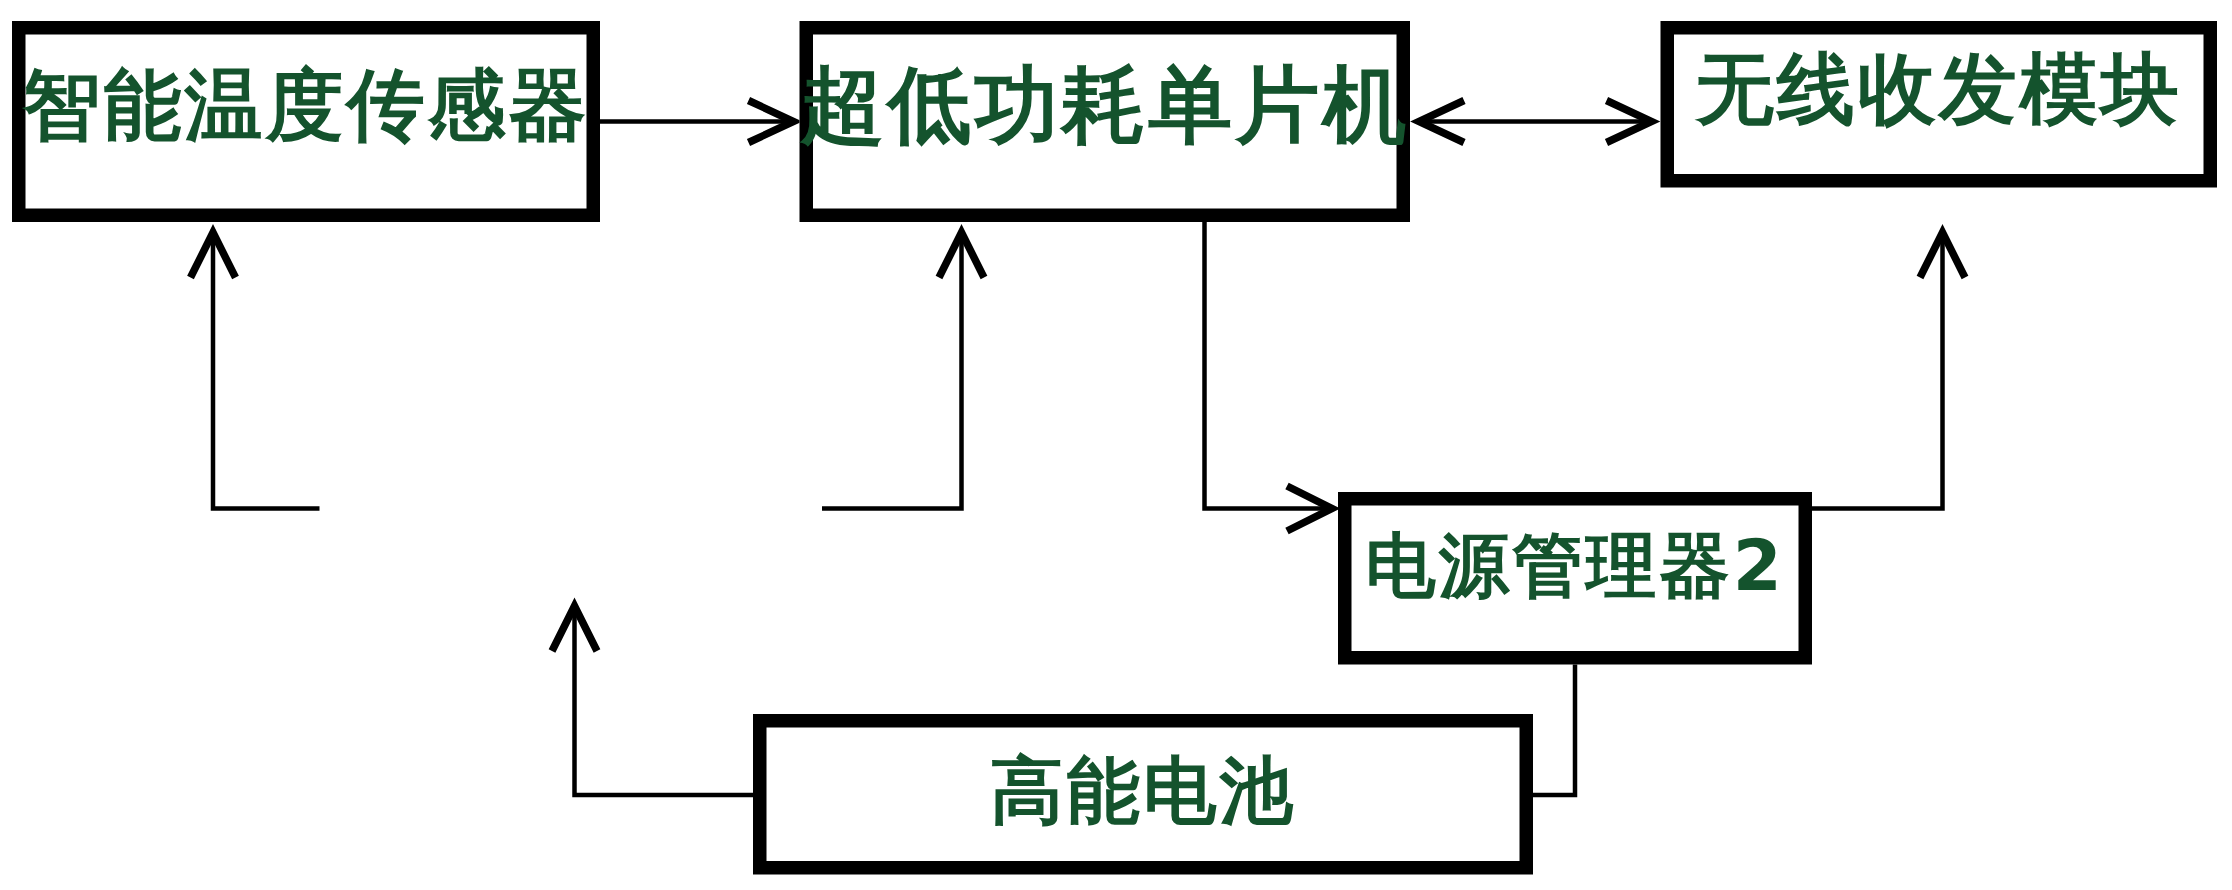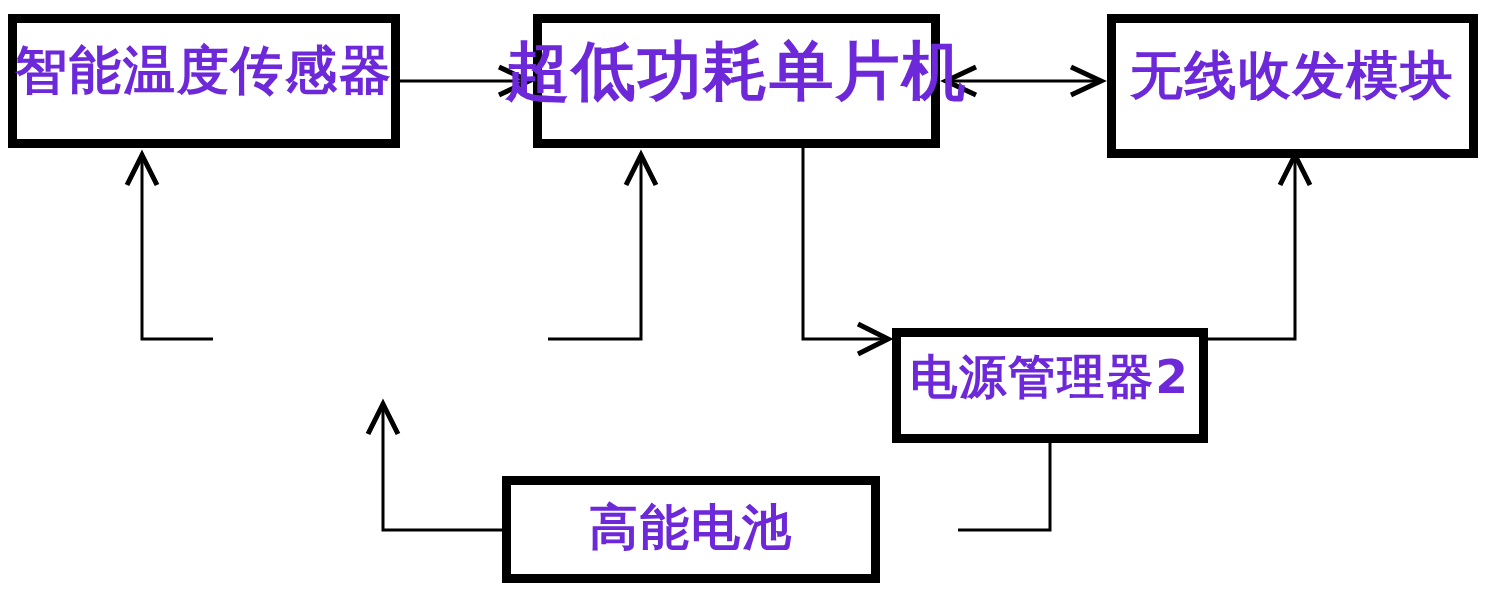--- a/index.html
+++ b/index.html
@@ -16,38 +16,38 @@
     overflow: hidden;
   }
   .node {
     position: absolute;
     box-sizing: border-box;
     border: 9px solid #000000;
     background: #ffffff;
     display: flex;
     align-items: center;
     justify-content: center;
-    color: #6d28d9;
+    color: #14532d;
     font-weight: bold;
     letter-spacing: 2px;
     white-space: nowrap;
   }
   .node .label {
     transform: translateY(-10px);
   }
   
   #node-sensor   { left: 8px;    top: 14px;  width: 392px; height: 134px; font-size: 52px; }
-  #node-mcu      { left: 533px;  top: 14px;  width: 407px; height: 134px; font-size: 64px; }
-  #node-wireless { left: 1107px; top: 14px;  width: 371px; height: 144px; font-size: 52px; }
+  #node-mcu      { left: 533px;  top: 14px;  width: 407px; height: 134px; font-size: 56px; }
+  #node-wireless { left: 1107px; top: 14px;  width: 371px; height: 111px; font-size: 52px; }
   
   #node-pm1      { left: 213px;  top: 282px; width: 335px; height: 115px; font-size: 47px; }
   #node-pm2      { left: 892px;  top: 282px; width: 316px; height: 115px; font-size: 47px; margin-top: 46px; }
   #node-pm1 .label, #node-pm2 .label { transform: translateY(-8px); }
   
-  #node-battery  { left: 502px;  top: 476px; width: 378px; height: 107px; font-size: 49px; }
+  #node-battery  { left: 502px;  top: 476px; width: 520px; height: 107px; font-size: 49px; }
   #node-battery .label { transform: translateY(-2px); }
 
   svg#wires {
     position: absolute;
     left: 0; top: 0;
     width: 1488px;
     height: 593px;
   }
   svg#wires .wire {
     fill: none;

